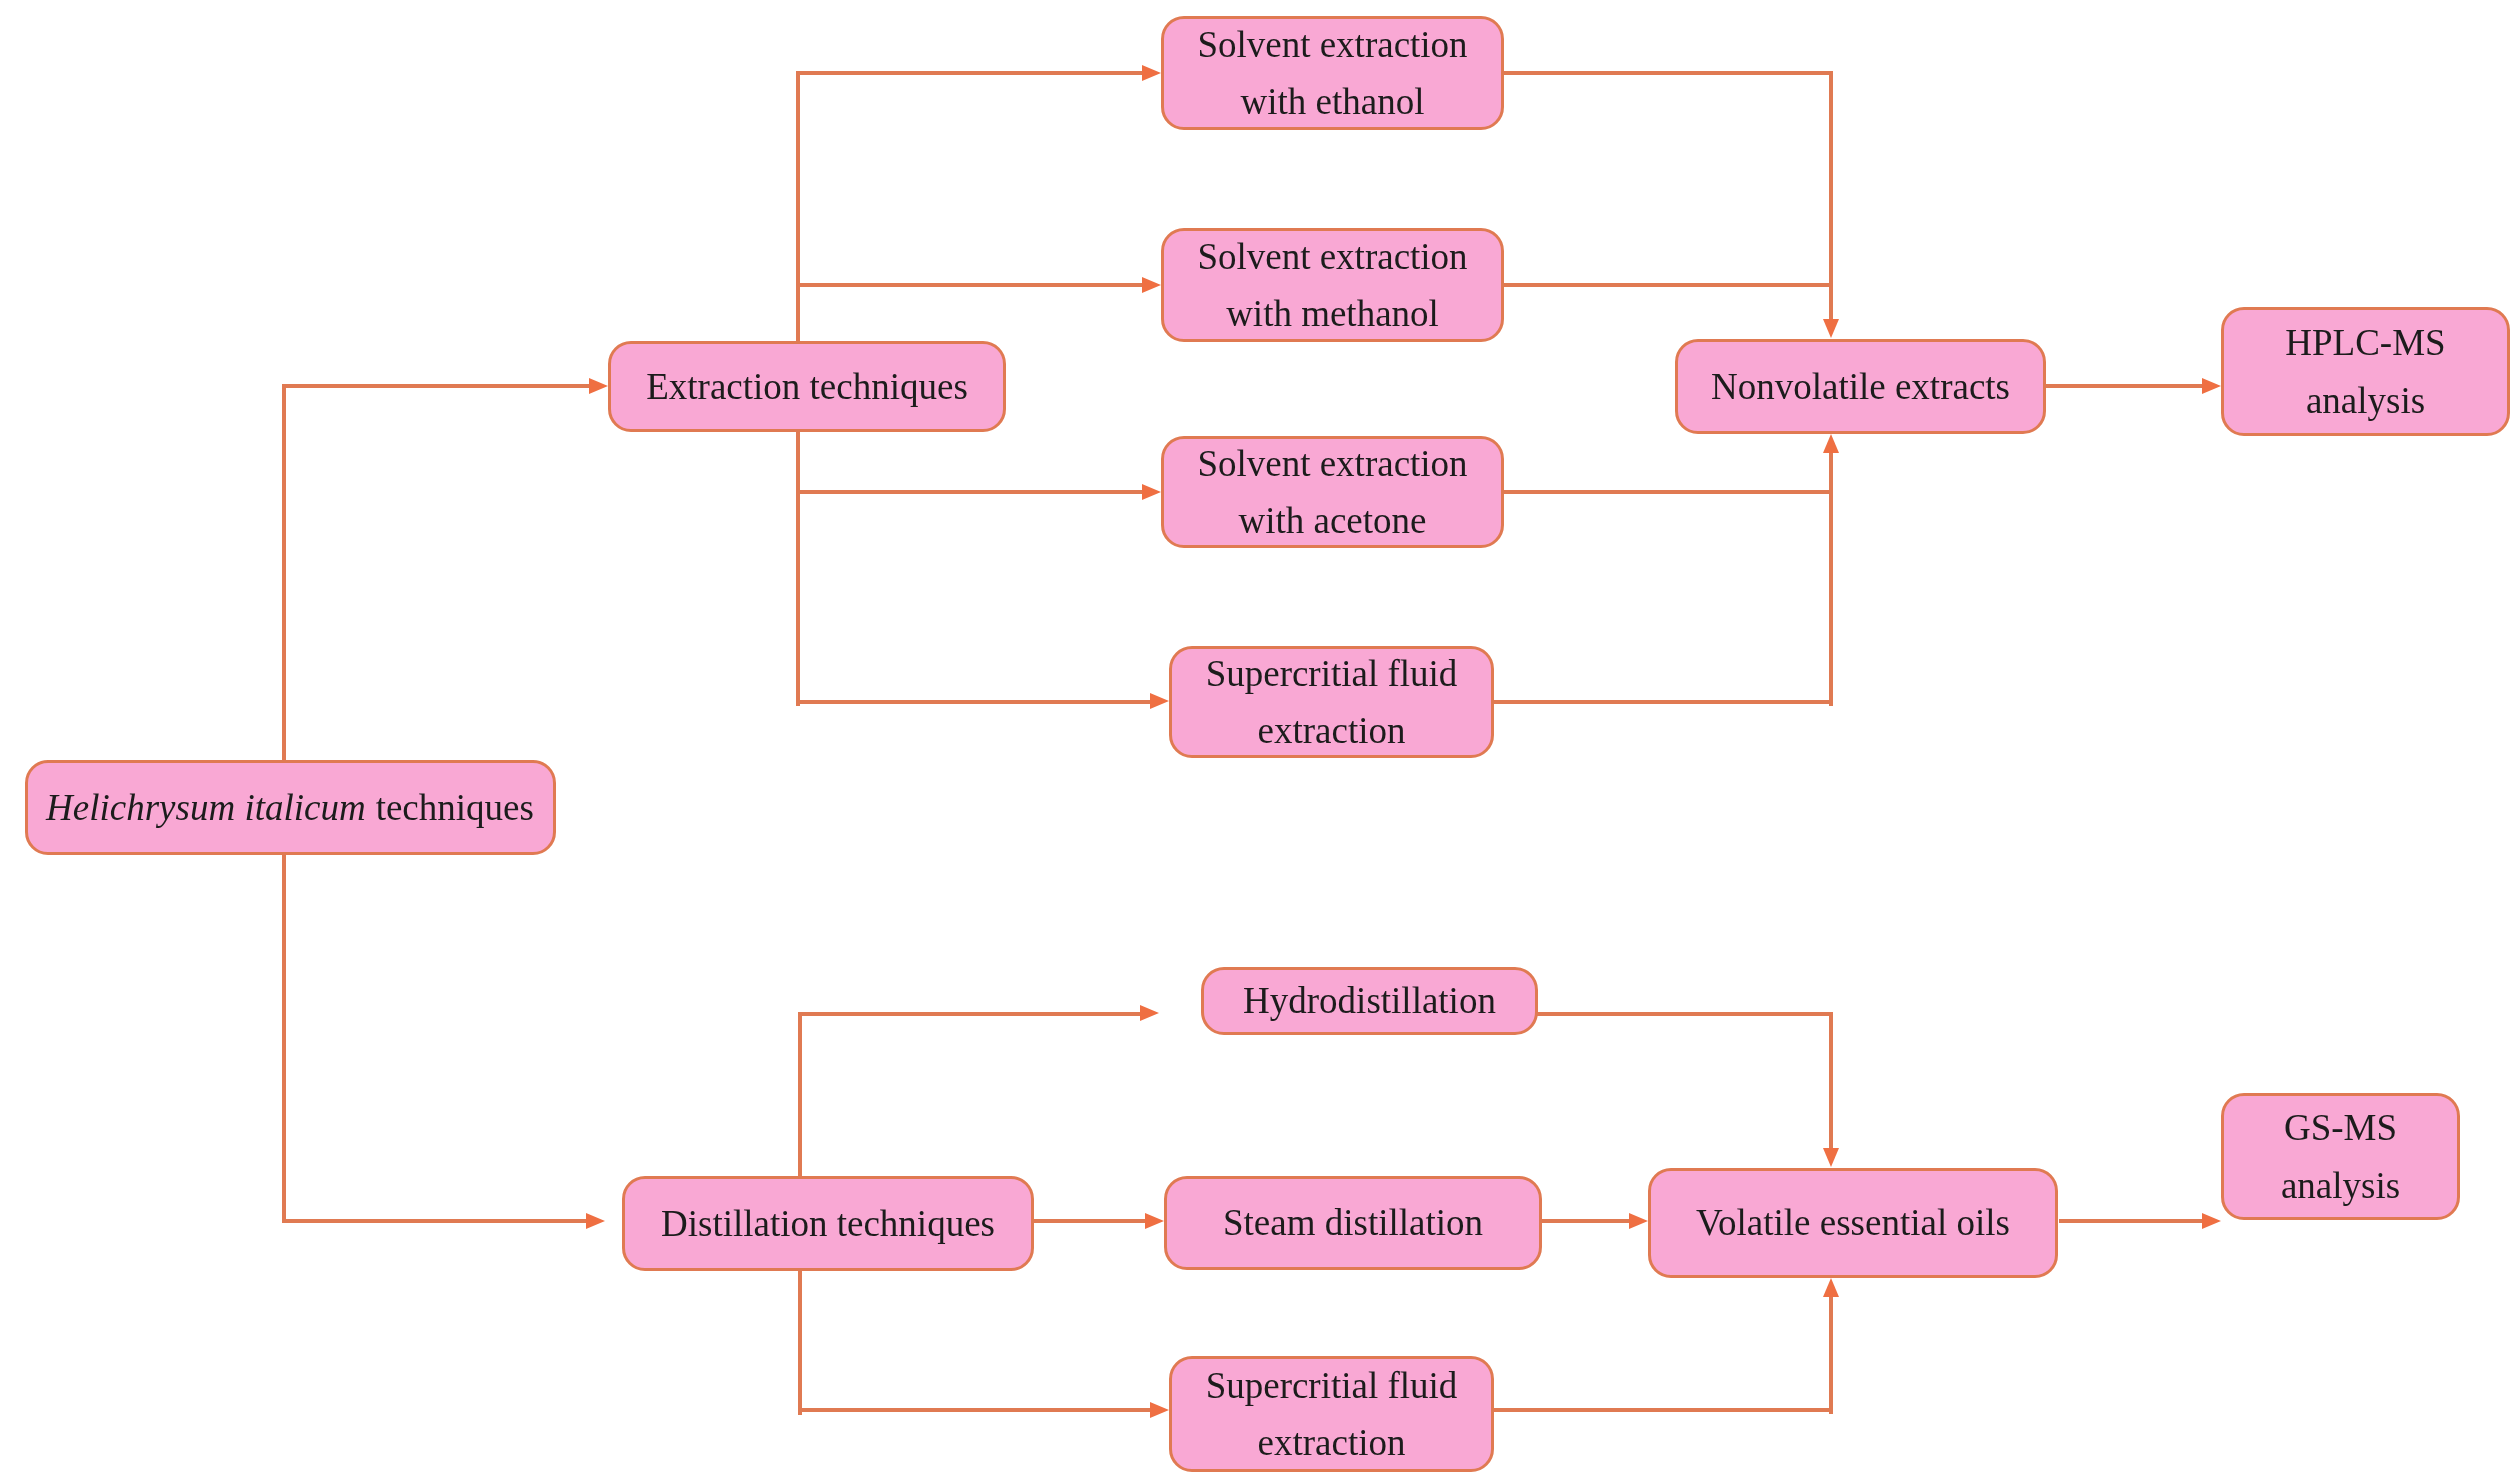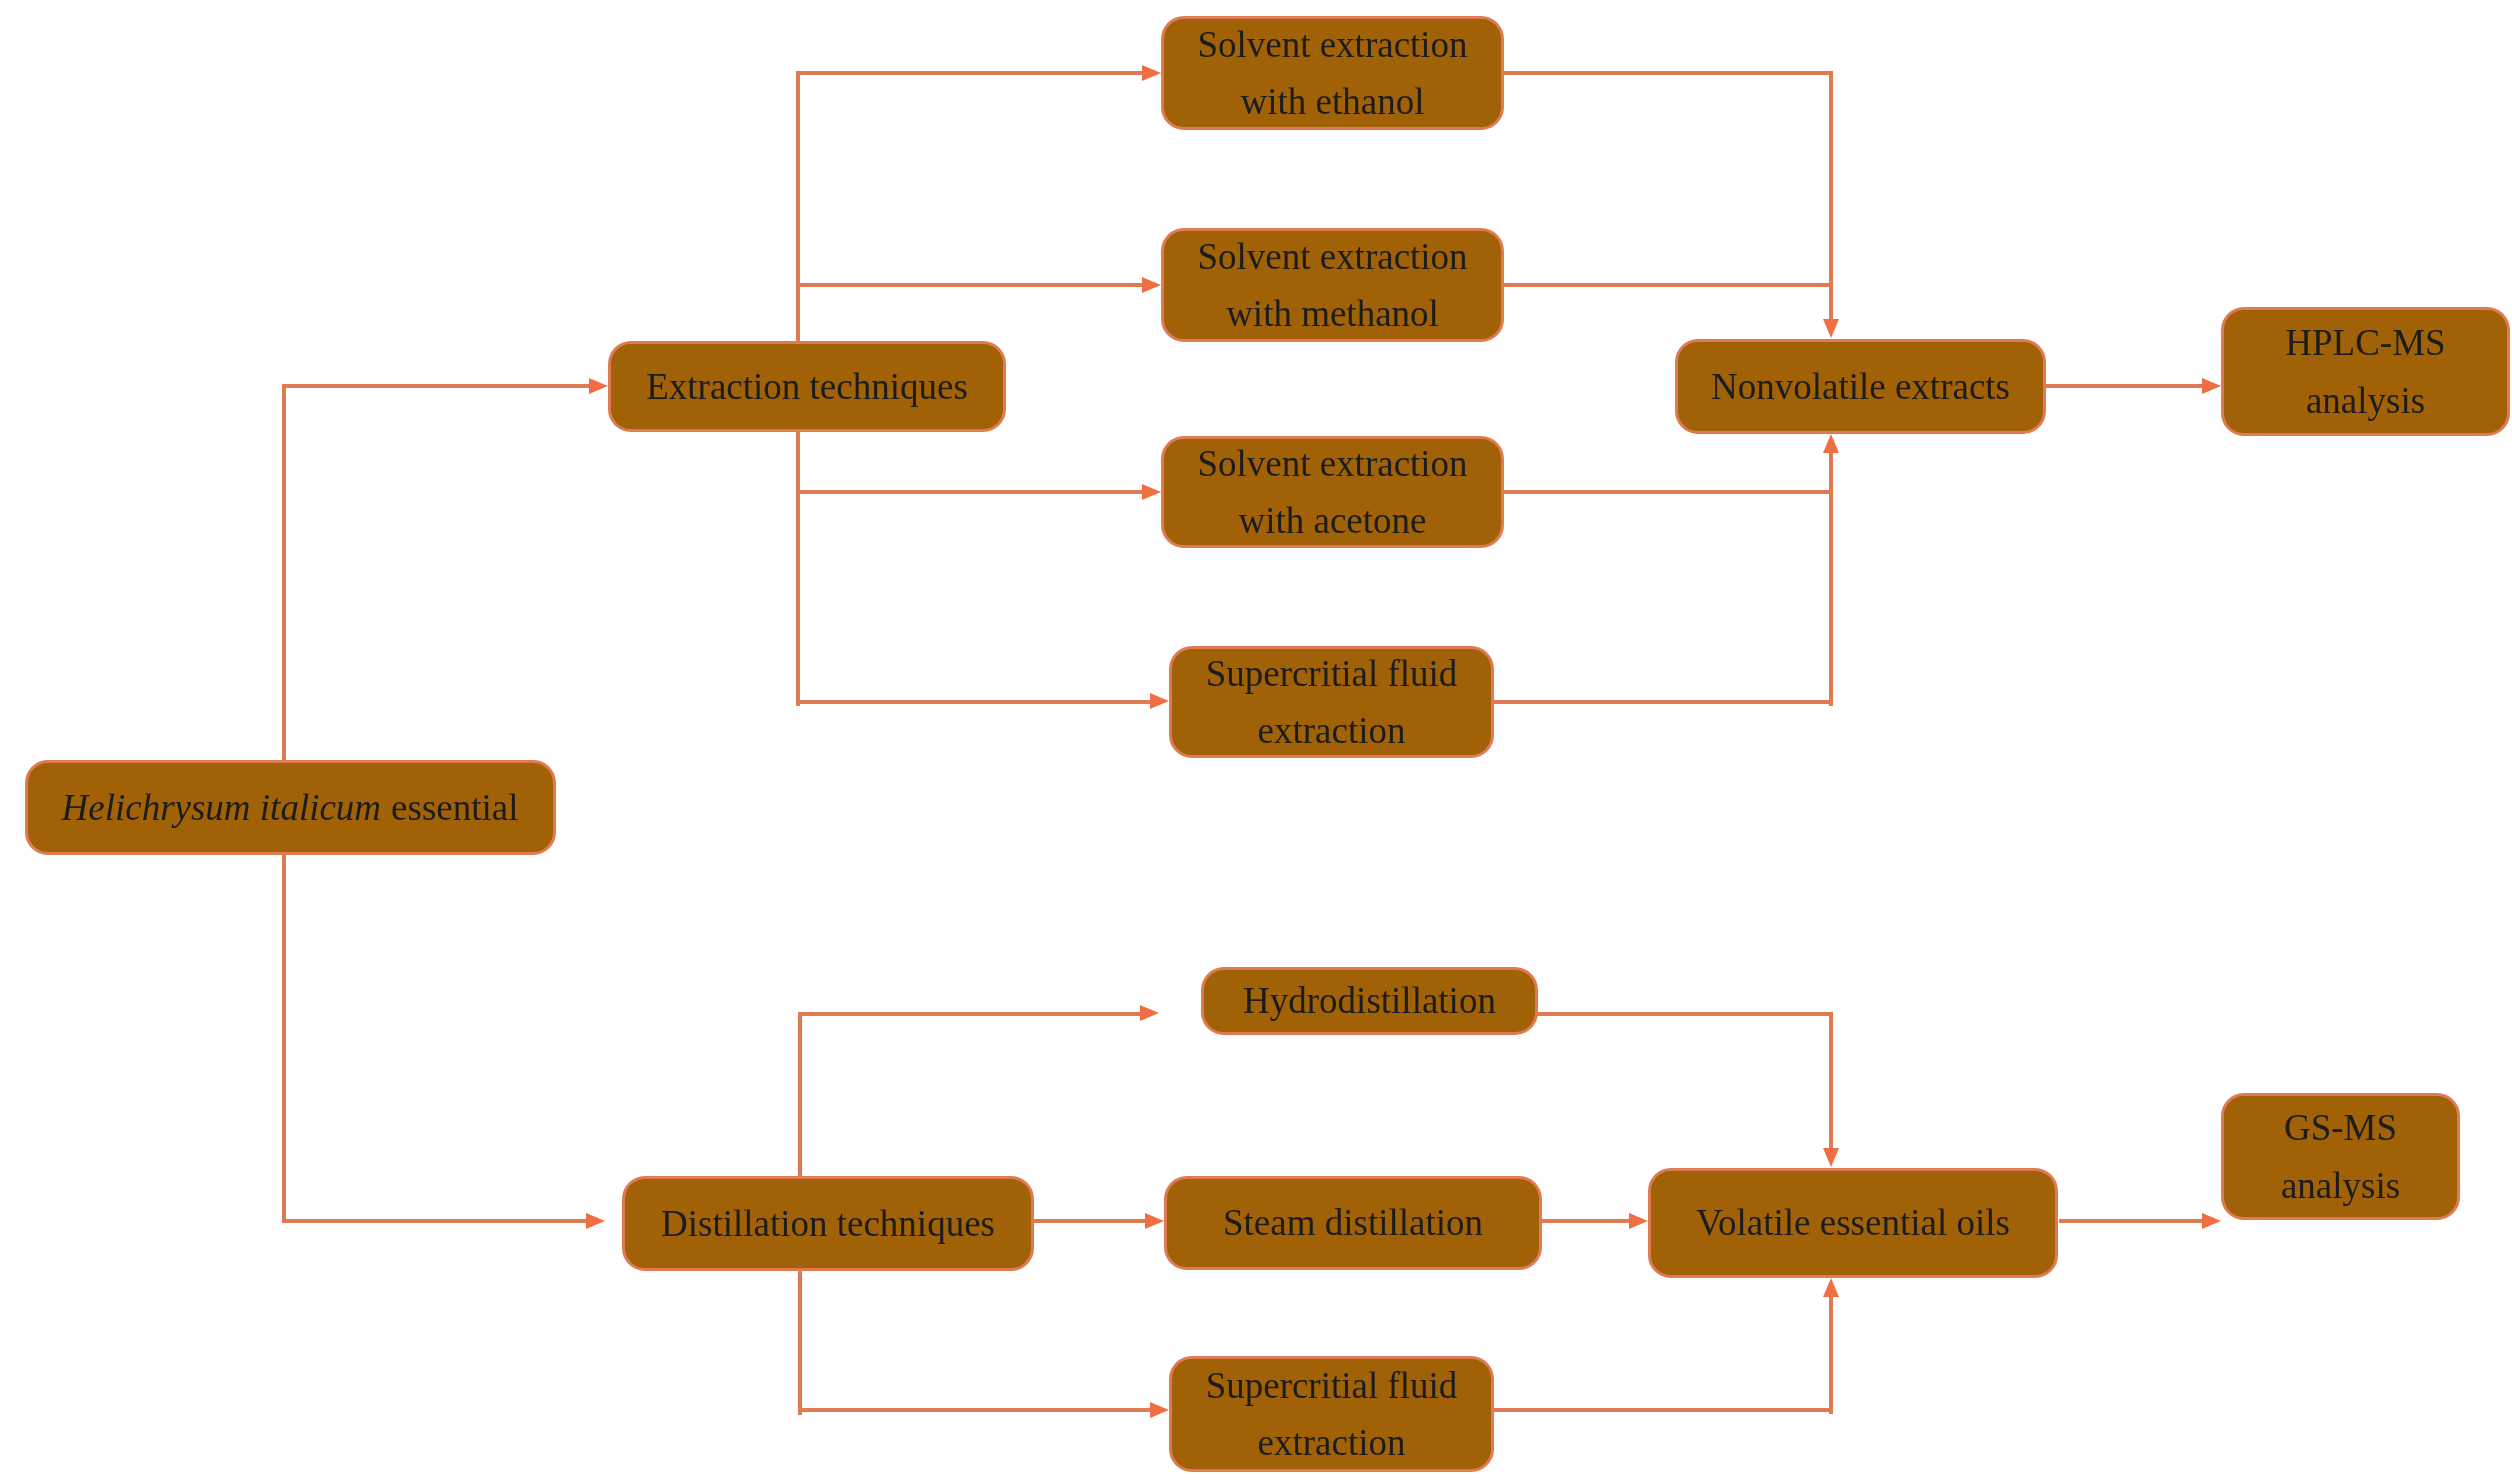--- a/index.html
+++ b/index.html
@@ -17,21 +17,21 @@
   .arr-r{position:absolute;width:0;height:0;
          border-left:19px solid var(--arrow);
          border-top:8.2px solid transparent;border-bottom:8.2px solid transparent;}
   .arr-d{position:absolute;width:0;height:0;
          border-top:19px solid var(--arrow);
          border-left:8.2px solid transparent;border-right:8.2px solid transparent;}
   .arr-u{position:absolute;width:0;height:0;
          border-bottom:19px solid var(--arrow);
          border-left:8.2px solid transparent;border-right:8.2px solid transparent;}
   
-  .node{position:absolute;background:#a16207;border:3.4px solid var(--stroke);
+  .node{position:absolute;background:#f9a8d4;border:3.4px solid var(--stroke);
         border-radius:23px;box-sizing:border-box;
         display:flex;align-items:center;justify-content:center;text-align:center;}
   .lbl{font-size:37px;line-height:1.55;color:var(--text);white-space:pre-line;padding:0 5.4px;}
   .lbl i{font-style:italic;}
   .suffix{margin-left:0.27em;}
 </style>
 </head>
 <body>
 
 <div class="canvas">
@@ -79,21 +79,21 @@
   <div class="arr-r" style="left:2202px;top:378px"></div>
   <div class="arr-r" style="left:1140px;top:1005px"></div>
   <div class="arr-r" style="left:1145px;top:1213px"></div>
   <div class="arr-r" style="left:1150px;top:1402px"></div>
   <div class="arr-d" style="left:1823px;top:1148px"></div>
   <div class="arr-u" style="left:1823px;top:1278px"></div>
   <div class="arr-r" style="left:1629px;top:1213px"></div>
   <div class="arr-r" style="left:2202px;top:1213px"></div>
 
   <div class="node" style="left:24.5px;top:760px;width:531px;height:95px">
-    <span class="lbl"><i>Helichrysum italicum</i><span class="suffix">essential</span></span>
+    <span class="lbl"><i>Helichrysum italicum</i><span class="suffix">techniques</span></span>
   </div>
 
   <div class="node" style="left:608px;top:341px;width:398px;height:91px">
     <span class="lbl">Extraction techniques</span>
   </div>
 
   <div class="node" style="left:1161px;top:16.3px;width:343px;height:114px">
     <span class="lbl">Solvent extraction
 with ethanol</span>
   </div>

